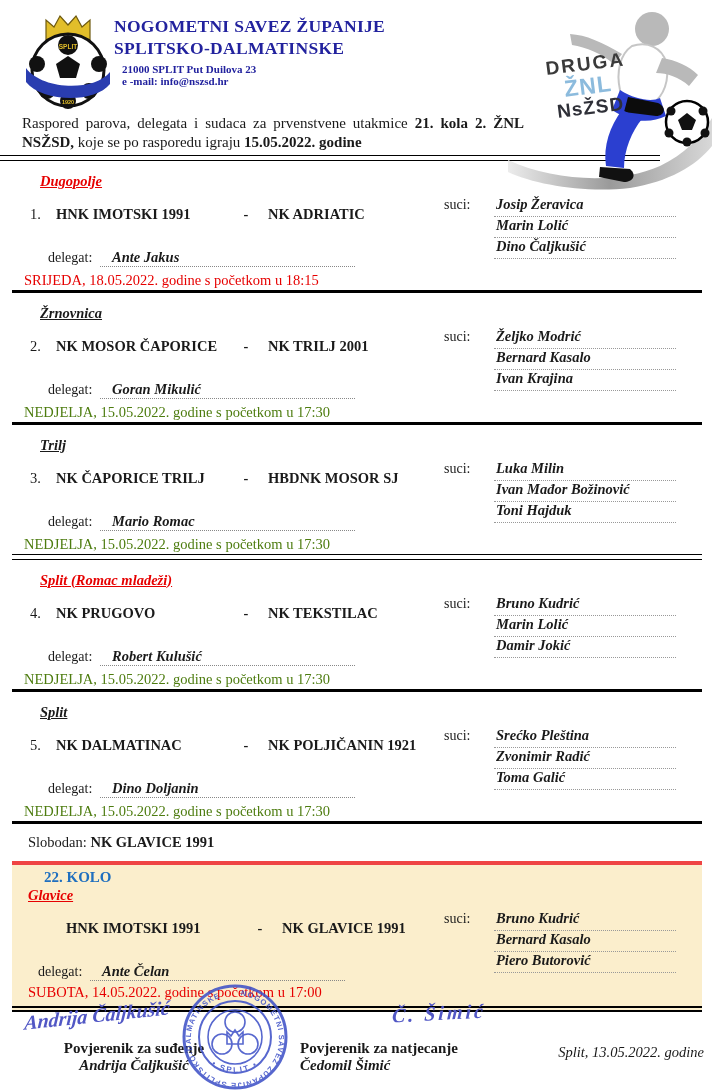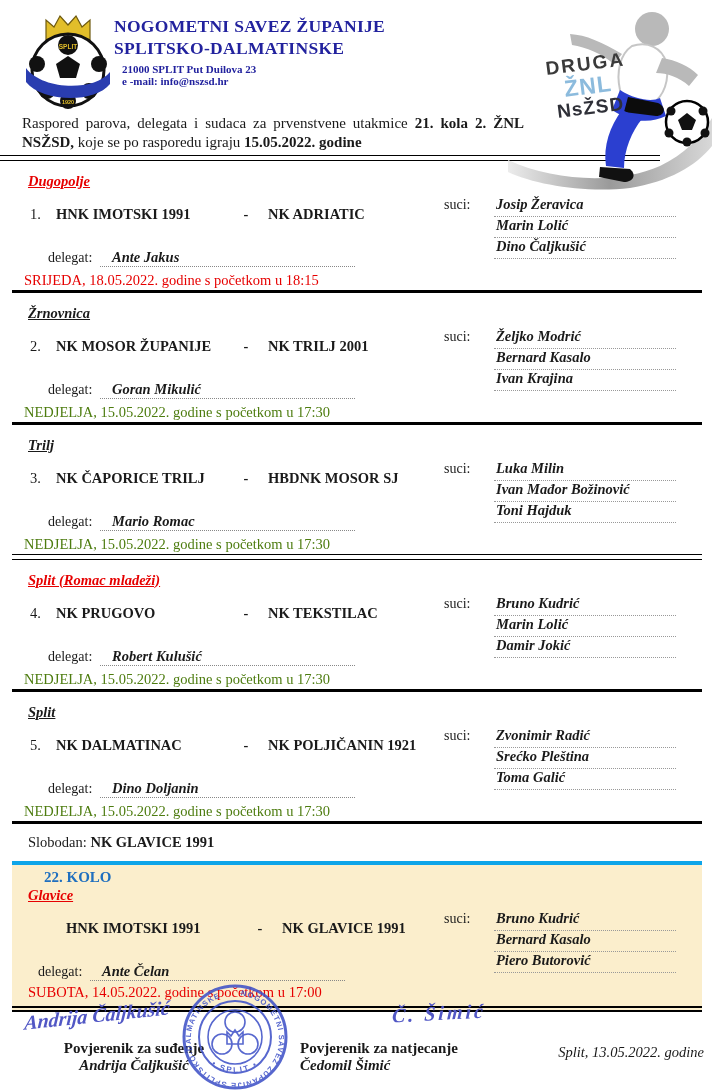--- a/index.html
+++ b/index.html
@@ -14,21 +14,21 @@
   .mail{font-size:11px;font-weight:bold;color:#22229E;margin-left:8px}
   .graphic{position:absolute;top:0;left:500px;width:212px;height:190px;z-index:1}
   .badge{position:absolute;top:54px;left:538px;width:100px;text-align:center;transform:rotate(-7deg);z-index:2;line-height:1.05}
   .badge .b1{font-family:"Liberation Sans",sans-serif;font-weight:bold;font-size:19px;color:#3A3A3A;letter-spacing:2px}
   .badge .b2{font-family:"Liberation Sans",sans-serif;font-weight:bold;font-size:23px;color:#8CBBDD;letter-spacing:1px}
   .badge .b3{font-family:"Liberation Sans",sans-serif;font-weight:bold;font-size:19px;color:#2F3038;letter-spacing:1px}
   .intro{margin:16px 0 0 22px;width:502px;font-size:15px;line-height:1.25;text-align:justify;position:relative;z-index:3}
   .rule-top{width:660px;height:6px;border-top:1.6px solid #000;border-bottom:1.6px solid #000;margin-top:3px}
   
   .sec{margin:0 36px 0 22px}
-  .venue{display:inline-block;font-weight:bold;font-style:italic;text-decoration:underline;font-size:14.5px;margin:12px 0 0 6px}
+  .venue{display:inline-block;font-weight:bold;font-style:italic;text-decoration:underline;font-size:14.5px;margin:12px 0 0 18px}
   .venue.red{color:#E60000}
   .mbody{display:flex;margin-top:6px}
   .mleft{flex:1}
   .mrow{display:flex;font-size:14.5px;font-weight:bold;margin:10px 0 0 8px;align-items:baseline}
   .num{width:26px;font-weight:normal}
   .home{width:168px}
   .dash{width:44px;text-align:center}
   .away{flex:1}
   .drow{display:flex;margin:26px 0 0 26px;font-size:14px;align-items:center}
   .dlabel{width:52px}
@@ -40,21 +40,21 @@
   .sched{font-size:14.5px;margin:5px 0 1px 2px}
   .sched.green{color:#4d7c0f}
   .sched.red{color:#E60000}
   .rule{margin:0 10px 0 12px}
   .rule.thick{border-top:3.5px solid #000;height:0}
   .rule.double{border-top:1.5px solid #000;border-bottom:1.5px solid #000;height:6px}
   
   .slobodan{margin:10px 0 10px 28px;font-size:14.5px}
   .slobodan .team{font-weight:bold}
   
-  .box{margin:0 10px 0 12px;background:#FBEECC;border-top:4px solid #0ea5e9;border-bottom:6px double #000;padding:4px 26px 3px 16px}
+  .box{margin:0 10px 0 12px;background:#FBEECC;border-top:4px solid #ef4444;border-bottom:6px double #000;padding:4px 26px 3px 16px}
   .kolo-title{color:#1F6FBF;font-weight:bold;font-size:15px;margin-left:16px}
   .box .venue{margin:1px 0 0 0}
   .box .mrow{margin-left:38px}
   .box .home{width:172px}
   .box .drow{margin-left:10px}
   .box .sched{margin:3px 0 2px 0}
   
   .footer{position:relative;margin-top:28px;display:flex}
   .f-left{margin-left:34px;width:200px;text-align:center}
   .f-center{margin-left:66px;width:230px;}
@@ -158,21 +158,21 @@
   <div class="sched red">SRIJEDA, 18.05.2022. godine s početkom u 18:15</div>
 </section>
 <div class="rule thick"></div>
 
 <section class="sec">
   <div class="venue">Žrnovnica</div>
   <div class="mbody">
     <div class="mleft">
       <div class="mrow">
         <span class="num">2.</span>
-        <span class="home">NK MOSOR ŽUPANIJE</span>
+        <span class="home">NK MOSOR ČAPORICE</span>
         <span class="dash">-</span>
         <span class="away">NK TRILJ 2001</span>
       </div>
       <div class="drow">
         <span class="dlabel">delegat:</span>
         <span class="dname">Goran Mikulić</span>
       </div>
     </div>
     <div class="mright">
       <span class="slabel">suci:</span>
@@ -254,22 +254,22 @@
         <span class="away">NK POLJIČANIN 1921</span>
       </div>
       <div class="drow">
         <span class="dlabel">delegat:</span>
         <span class="dname">Dino Doljanin</span>
       </div>
     </div>
     <div class="mright">
       <span class="slabel">suci:</span>
       <div class="refs">
+        <div class="ref">Srećko Pleština</div>
         <div class="ref">Zvonimir Radić</div>
-        <div class="ref">Srećko Pleština</div>
         <div class="ref">Toma Galić</div>
       </div>
     </div>
   </div>
   <div class="sched green">NEDJELJA, 15.05.2022. godine s početkom u 17:30</div>
 </section>
 <div class="rule thick"></div>
 
 <div class="slobodan">
   <span>Slobodan:</span>

